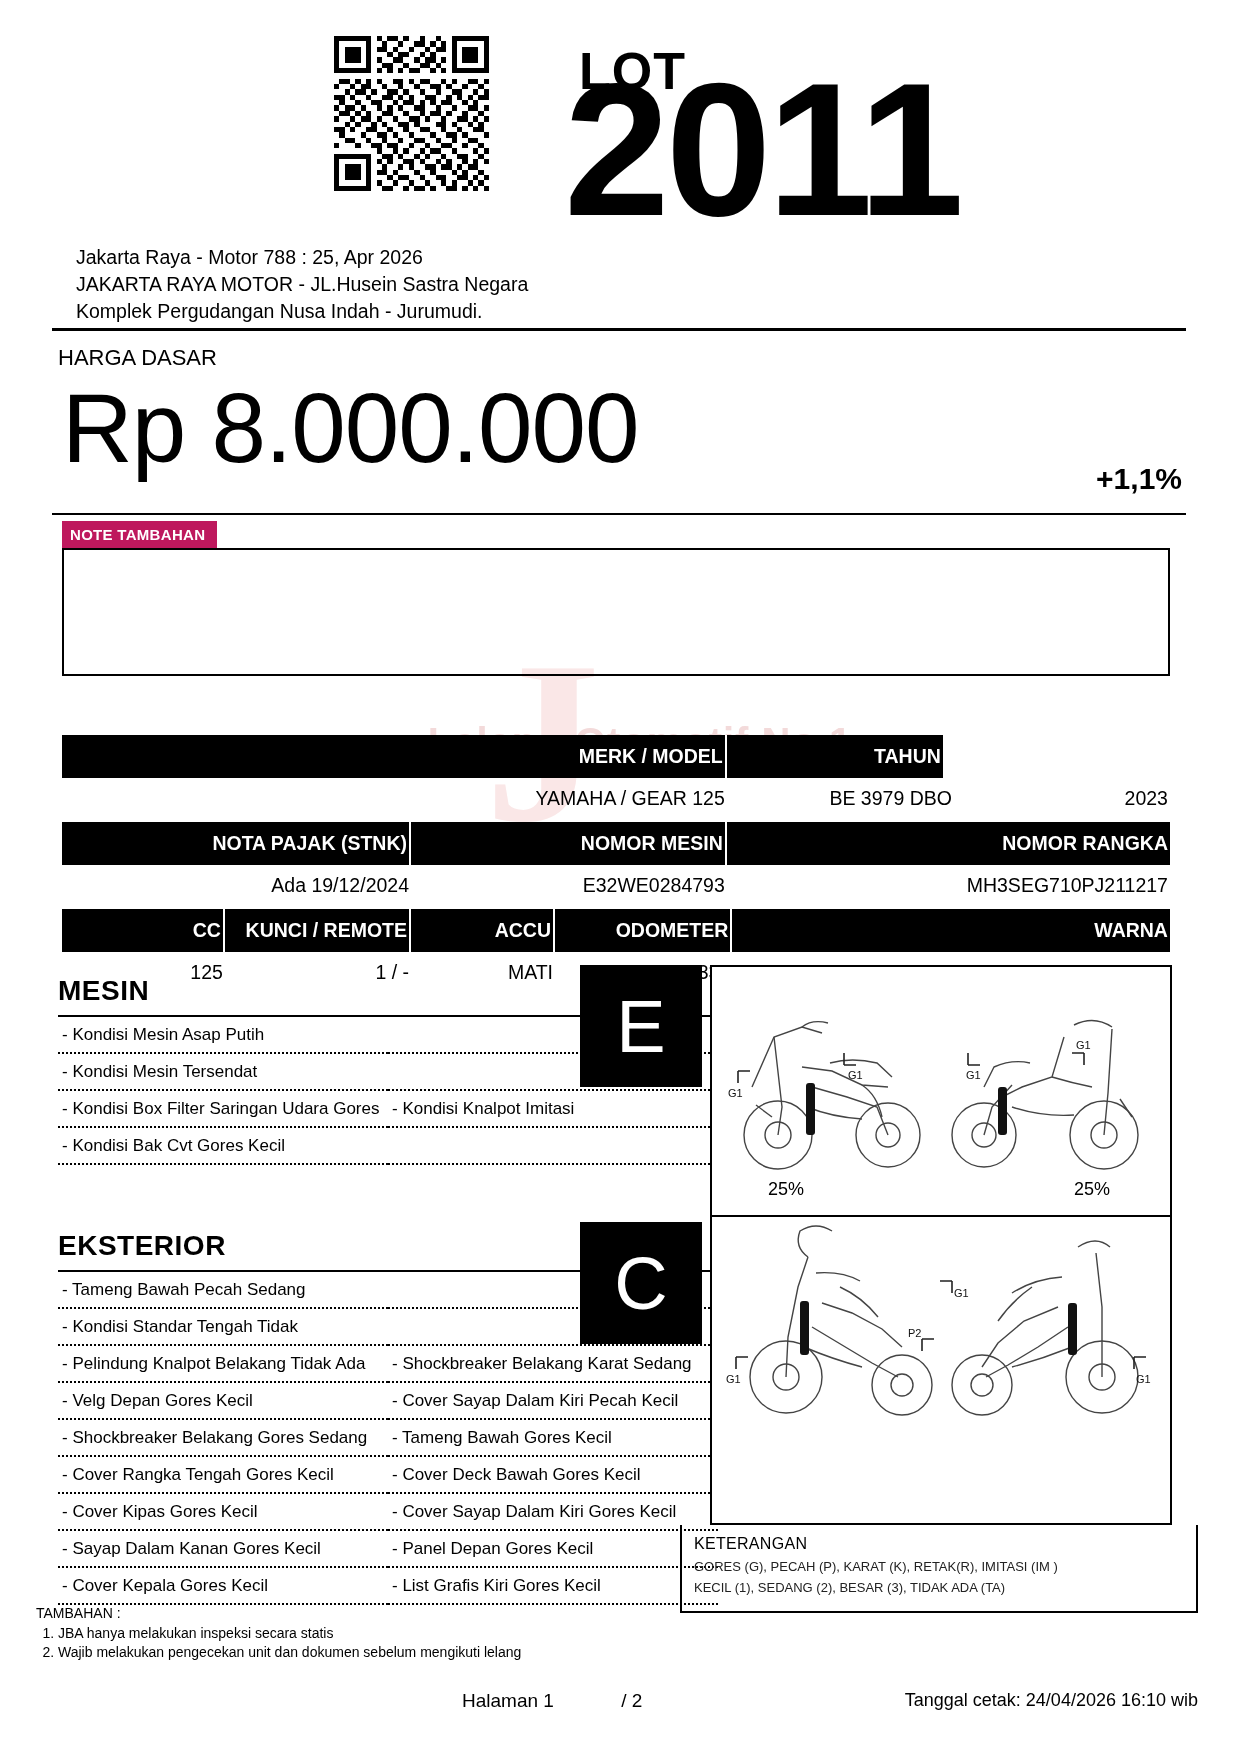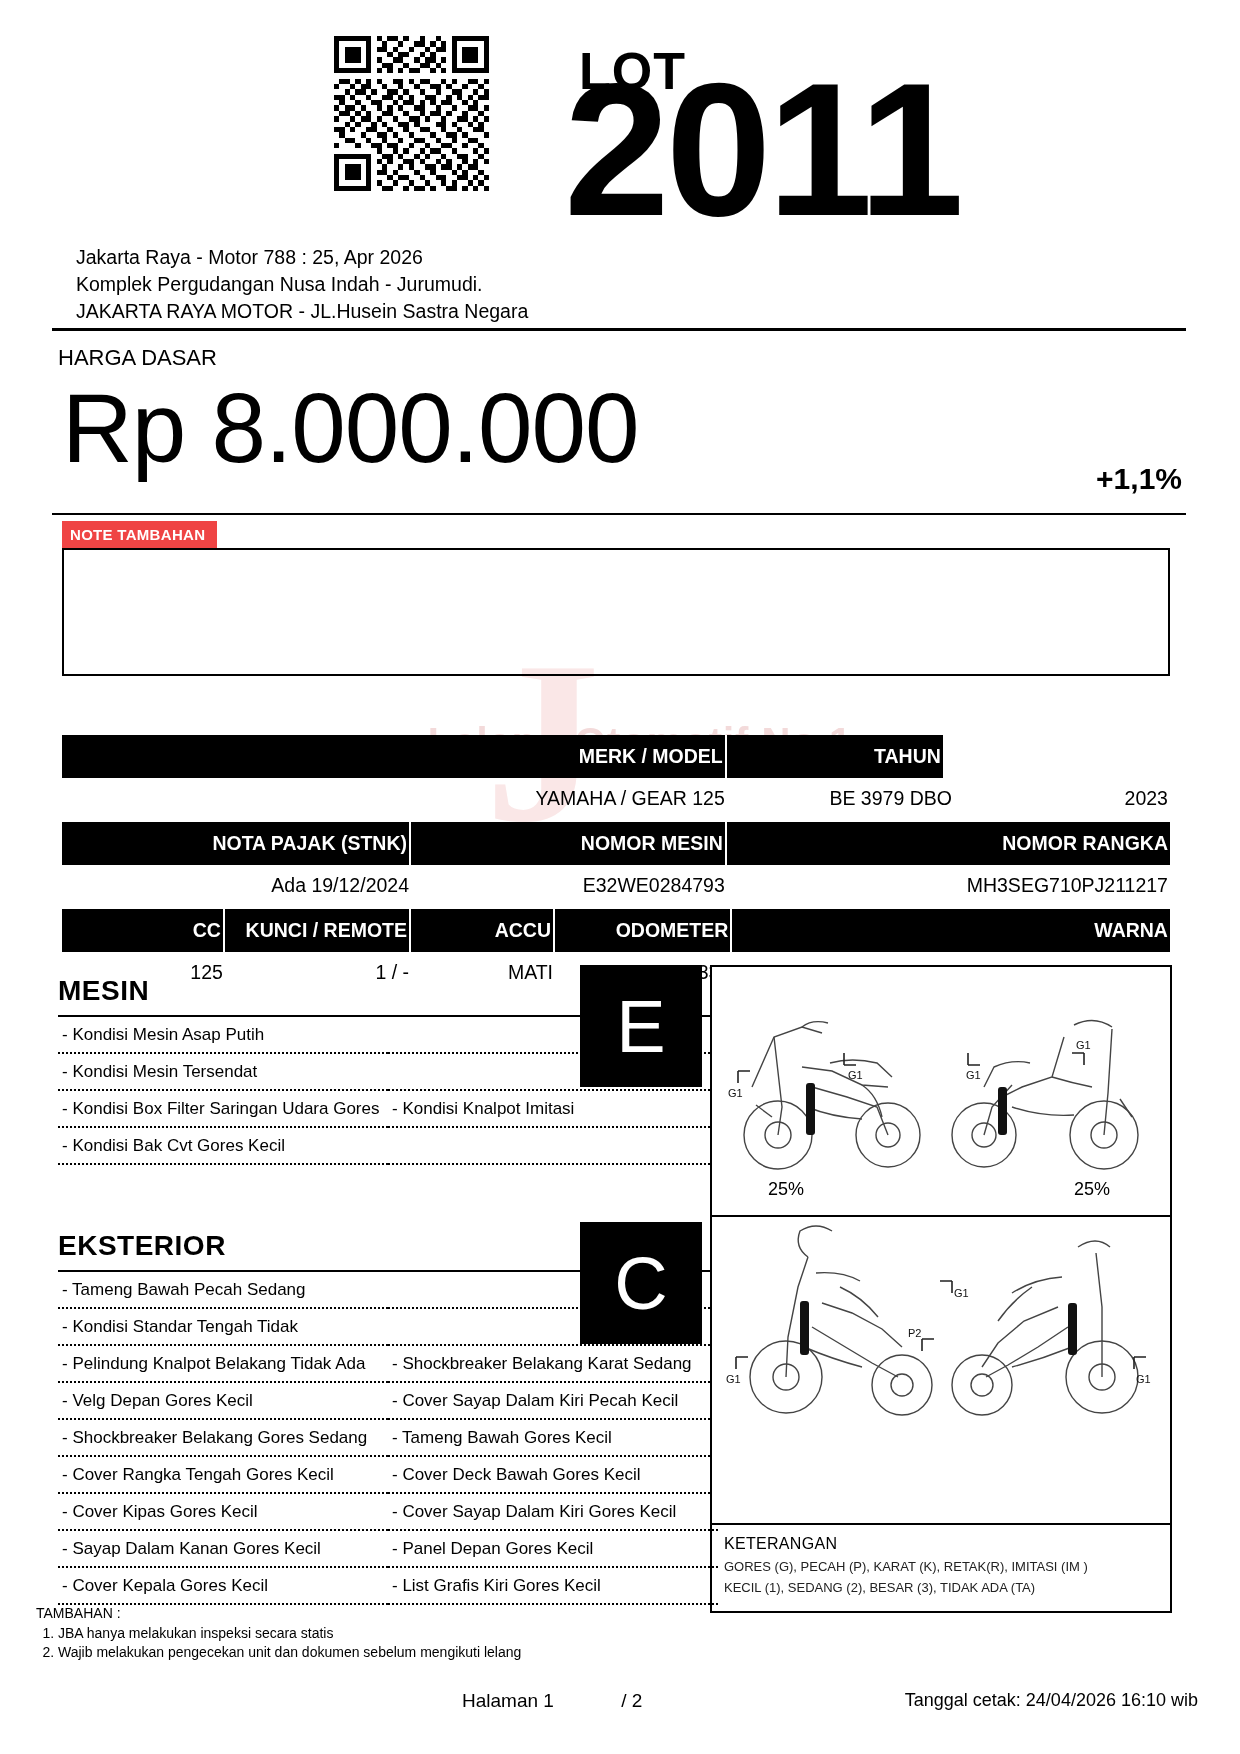--- a/index.html
+++ b/index.html
@@ -121,21 +121,21 @@
     top: 513px;
     width: 1134px;
     border-top: 2px solid #000;
   }
 
   
   .note-tag {
     position: absolute;
     left: 62px;
     top: 521px;
-    background: #ef4444;
+    background: #be185d;
     color: #fff;
     font-size: 15px;
     font-weight: bold;
     padding: 5px 12px 5px 8px;
     letter-spacing: .3px;
   }
   .note-box {
     position: absolute;
     left: 62px;
     top: 548px;
@@ -244,23 +244,23 @@
     height: 248px;
     border-bottom: 2px solid #000;
   }
   .diag-half2 { position: relative; height: 248px; }
   .pct-label {
     position: absolute;
     font-size: 18px;
   }
   .keterangan {
     position: absolute;
-    left: 710px;
+    left: 680px;
     top: 1525px;
-    width: 462px;
+    width: 518px;
     height: 88px;
     border: 2px solid #000;
     border-top: none;
     box-sizing: border-box;
     padding: 10px 12px;
   }
   .ket-title { font-size: 16px; letter-spacing: .3px; }
   .ket-line { font-size: 13px; margin-top: 6px; color: #222; }
 
   
@@ -548,22 +548,22 @@
             <rect x="28" y="28" width="1" height="1"></rect>
         </g>
       </svg>
     </div>
 
     <div class="lot-word">LOT</div>
     <div class="lot-number">2011</div>
 
     <div class="addr">
       <div>Jakarta Raya - Motor 788 : 25, Apr 2026</div>
+      <div>JAKARTA RAYA MOTOR - JL.Husein Sastra Negara</div>
       <div>Komplek Pergudangan Nusa Indah - Jurumudi.</div>
-      <div>JAKARTA RAYA MOTOR - JL.Husein Sastra Negara</div>
     </div>
   </div>
 
   <div class="hr-top"></div>
 
   <div class="harga-label">HARGA DASAR</div>
   <div class="price">Rp 8.000.000</div>
   <div class="pct">+1,1%</div>
   <div class="hr-mid"></div>
 

